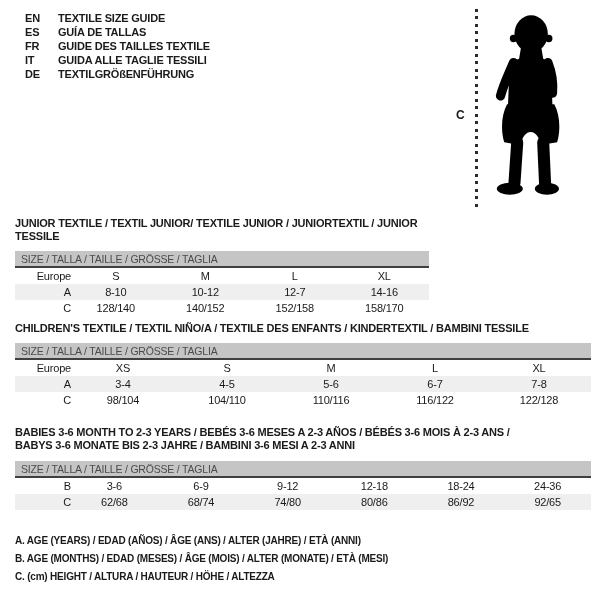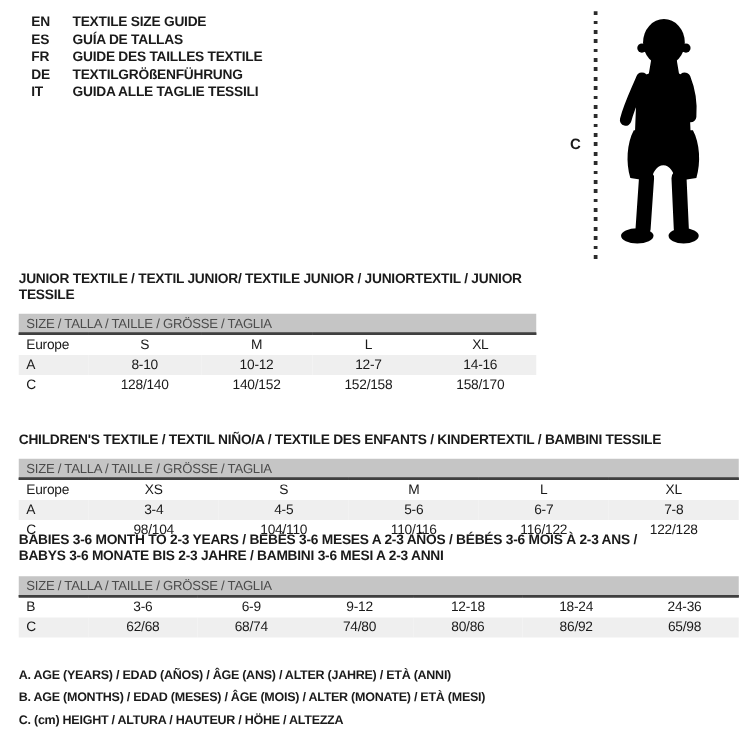--- a/index.html
+++ b/index.html
@@ -47,26 +47,26 @@
     color: var(--band-ink);
     font-size: 10.5px; font-weight: normal;
     text-align: left; padding: 2px 6px 1px 6px;
     border-bottom: 2px solid var(--rule);
     height: 16px;
   }
   tbody td {
     font-size: 11px; text-align: center;
     padding: 2px 0; height: 16px; line-height: 12px;
   }
-  tbody td.rowlab { text-align: left; padding-left: 6px; }
+  tbody td.rowlab { text-align: right; padding-left: 6px; }
   tbody tr:nth-child(even) { background: var(--stripe); }
   col.lab { width: 56px; }
 
   #tbl-junior   { top: 217px; width: 414px; }
-  #tbl-children { top: 322px; width: 576px; margin-top: 24px; }
+  #tbl-children { top: 322px; width: 576px; }
   #tbl-babies   { top: 426px; width: 576px; }
 
   
   .footnotes { position: absolute; left: 15px; top: 532px; }
   .footnote { font-size: 10px; font-weight: bold; line-height: 18px; }
 </style>
 </head>
 <body>
 
 <div class="lang-block">
@@ -76,26 +76,26 @@
   </div>
   <div class="lang-row">
     <span class="lang-code">ES</span>
     <span class="lang-title">GUÍA DE TALLAS</span>
   </div>
   <div class="lang-row">
     <span class="lang-code">FR</span>
     <span class="lang-title">GUIDE DES TAILLES TEXTILE</span>
   </div>
   <div class="lang-row">
+    <span class="lang-code">IT</span>
+    <span class="lang-title">GUIDA ALLE TAGLIE TESSILI</span>
+  </div>
+  <div class="lang-row">
     <span class="lang-code">DE</span>
     <span class="lang-title">TEXTILGRÖßENFÜHRUNG</span>
-  </div>
-  <div class="lang-row">
-    <span class="lang-code">IT</span>
-    <span class="lang-title">GUIDA ALLE TAGLIE TESSILI</span>
   </div>
 </div>
 
 <div class="figure">
   <div class="measure-line"></div>
   <div class="measure-label">C</div>
   <svg viewBox="0 0 110 210" aria-hidden="true">
     <g fill="#000000">
       <ellipse cx="53" cy="25" rx="18" ry="20"></ellipse>
       <circle cx="34" cy="30" r="4"></circle>
@@ -228,21 +228,21 @@
         <td>18-24</td>
         <td>24-36</td>
       </tr>
       <tr>
         <td class="rowlab">C</td>
         <td>62/68</td>
         <td>68/74</td>
         <td>74/80</td>
         <td>80/86</td>
         <td>86/92</td>
-        <td>65/98</td>
+        <td>92/65</td>
       </tr>
     </tbody>
   </table>
 </div>
 
 <div class="footnotes">
   <div class="footnote">A. AGE (YEARS) / EDAD (AÑOS) / ÂGE (ANS) / ALTER (JAHRE) / ETÀ (ANNI)</div>
   <div class="footnote">B. AGE (MONTHS) / EDAD (MESES) / ÂGE (MOIS) / ALTER (MONATE) / ETÀ (MESI)</div>
   <div class="footnote">C. (cm) HEIGHT / ALTURA / HAUTEUR / HÖHE / ALTEZZA</div>
 </div>

